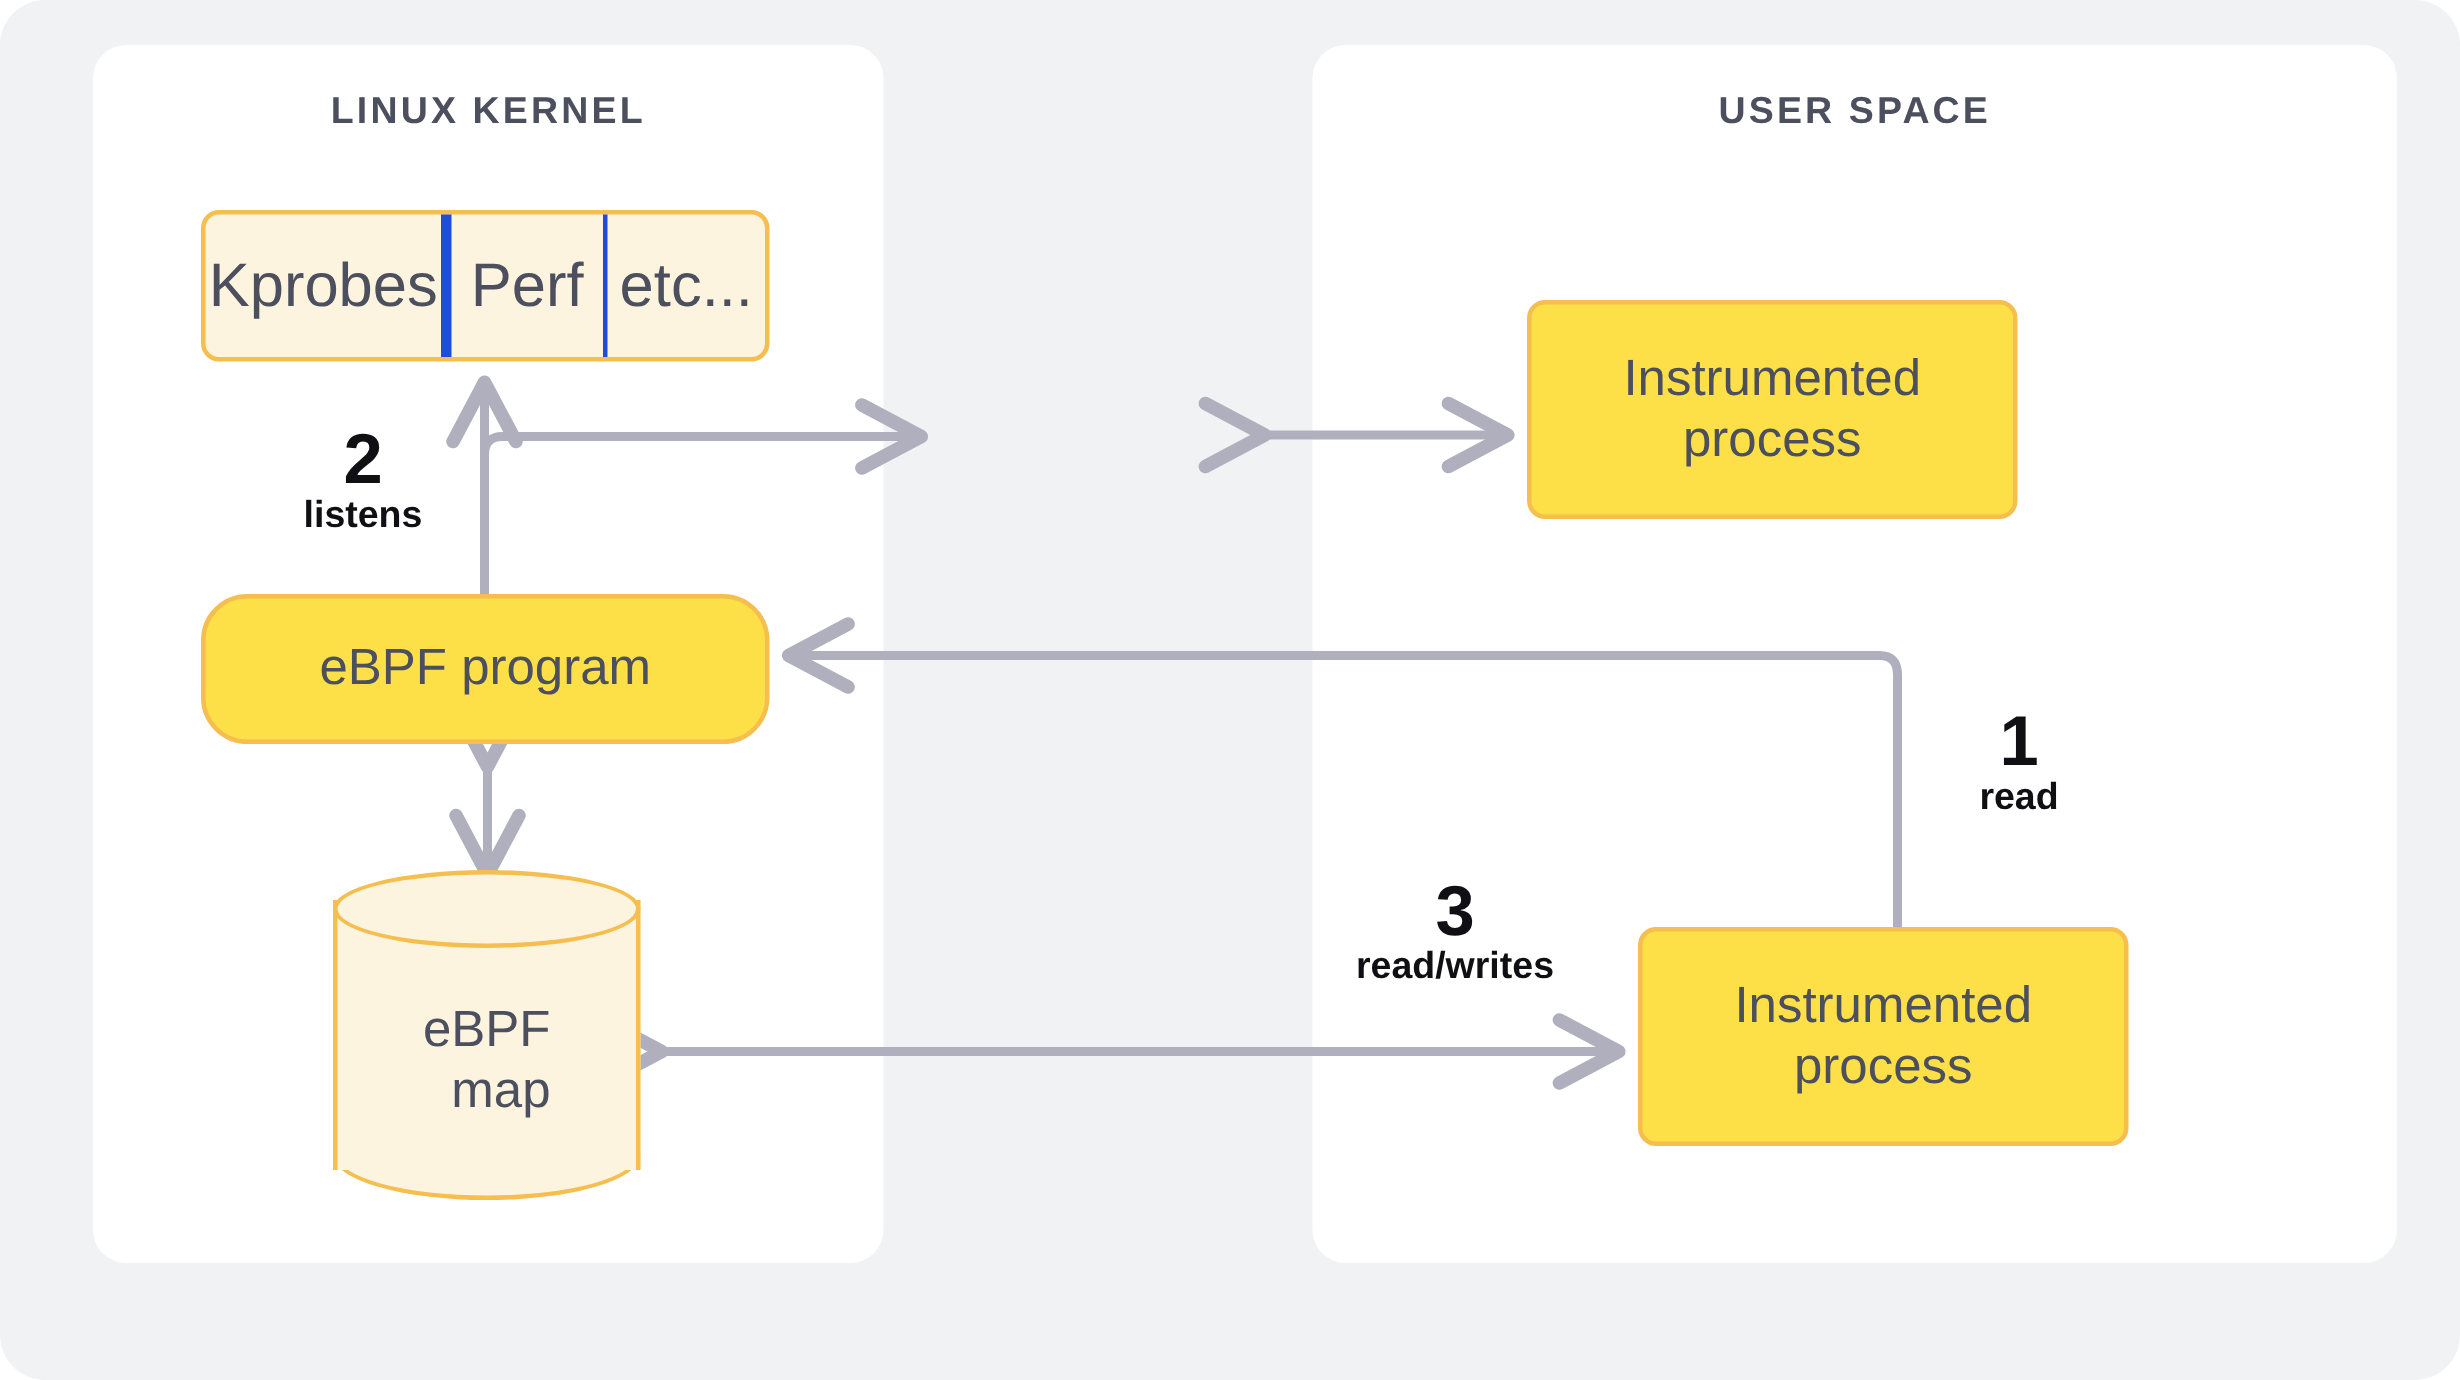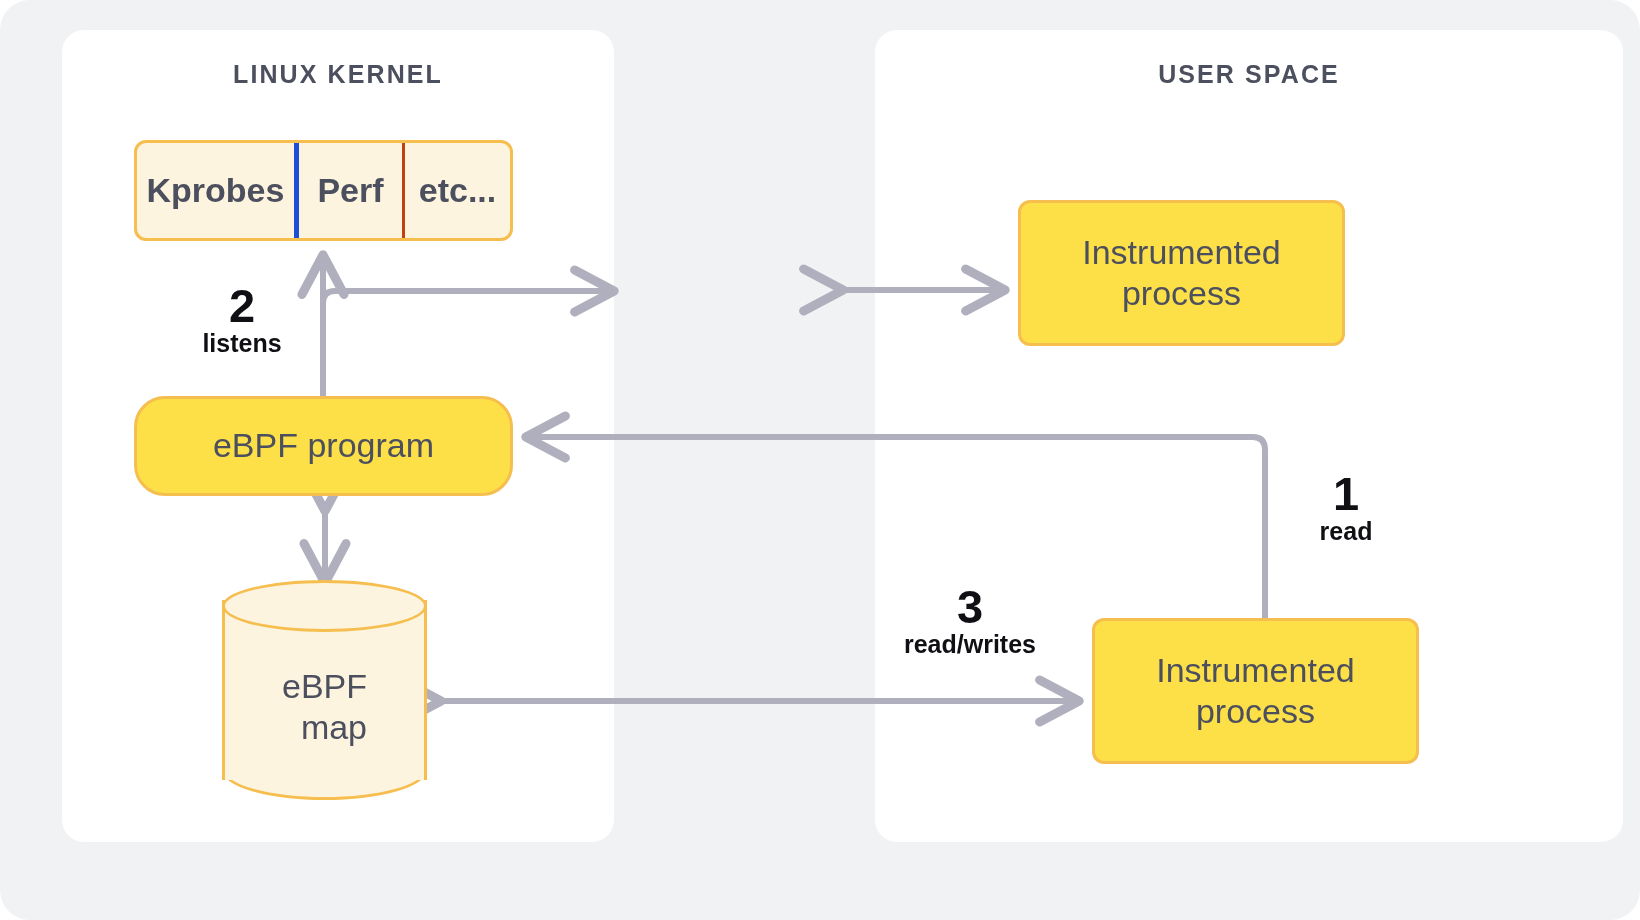--- a/index.html
+++ b/index.html
@@ -18,21 +18,20 @@
     left: 0; top: 0;
     width: 1640px;
     height: 920px;
     background: #f1f2f4;
     border-radius: 30px;
   }
   .panel {
     position: absolute;
     background: #ffffff;
     border-radius: 22px;
-    padding-left: 25px;
   }
   #panel-kernel { left: 62px;  top: 30px; width: 527px; height: 812px; }
   #panel-user   { left: 875px; top: 30px; width: 723px; height: 812px; }
 
   .panel-title {
     position: absolute;
     top: 30px;
     left: 0;
     width: 100%;
     text-align: center;
@@ -64,28 +63,27 @@
     background: #fdf4e0;
     border: 3px solid #f5be4e;
     border-radius: 12px;
     box-sizing: border-box;
     display: flex;
   }
   #probes-strip .cell {
     display: flex;
     align-items: center;
     justify-content: center;
-    font-size: 34px;
-    color: #4c4f5e;
-    box-sizing: border-box;
-    font-weight: bold;
+    font-size: 41px;
+    color: #4c4f5e;
+    box-sizing: border-box;
   }
   #probes-strip .cell:nth-child(1) { flex: 0 0 157px; }
-  #probes-strip .cell:nth-child(2) { flex: 0 0 108px; border-left: 5px solid #1d4ed8; }
-  #probes-strip .cell:nth-child(3) { flex: 1 1 auto;  border-left: 3px solid #c2410c; }
+  #probes-strip .cell:nth-child(2) { flex: 0 0 108px; border-left: 7px solid #1d4ed8; }
+  #probes-strip .cell:nth-child(3) { flex: 1 1 auto;  border-left: 3px solid #1d4ed8; }
 
   #node-ebpf-program {
     left: 134px; top: 396px; width: 379px; height: 100px;
     font-size: 34px;
     border-radius: 31px;
   }
   #node-uprobes {
     left: 627px; top: 240px; width: 200px; height: 99px;
     font-size: 29px;
   }

